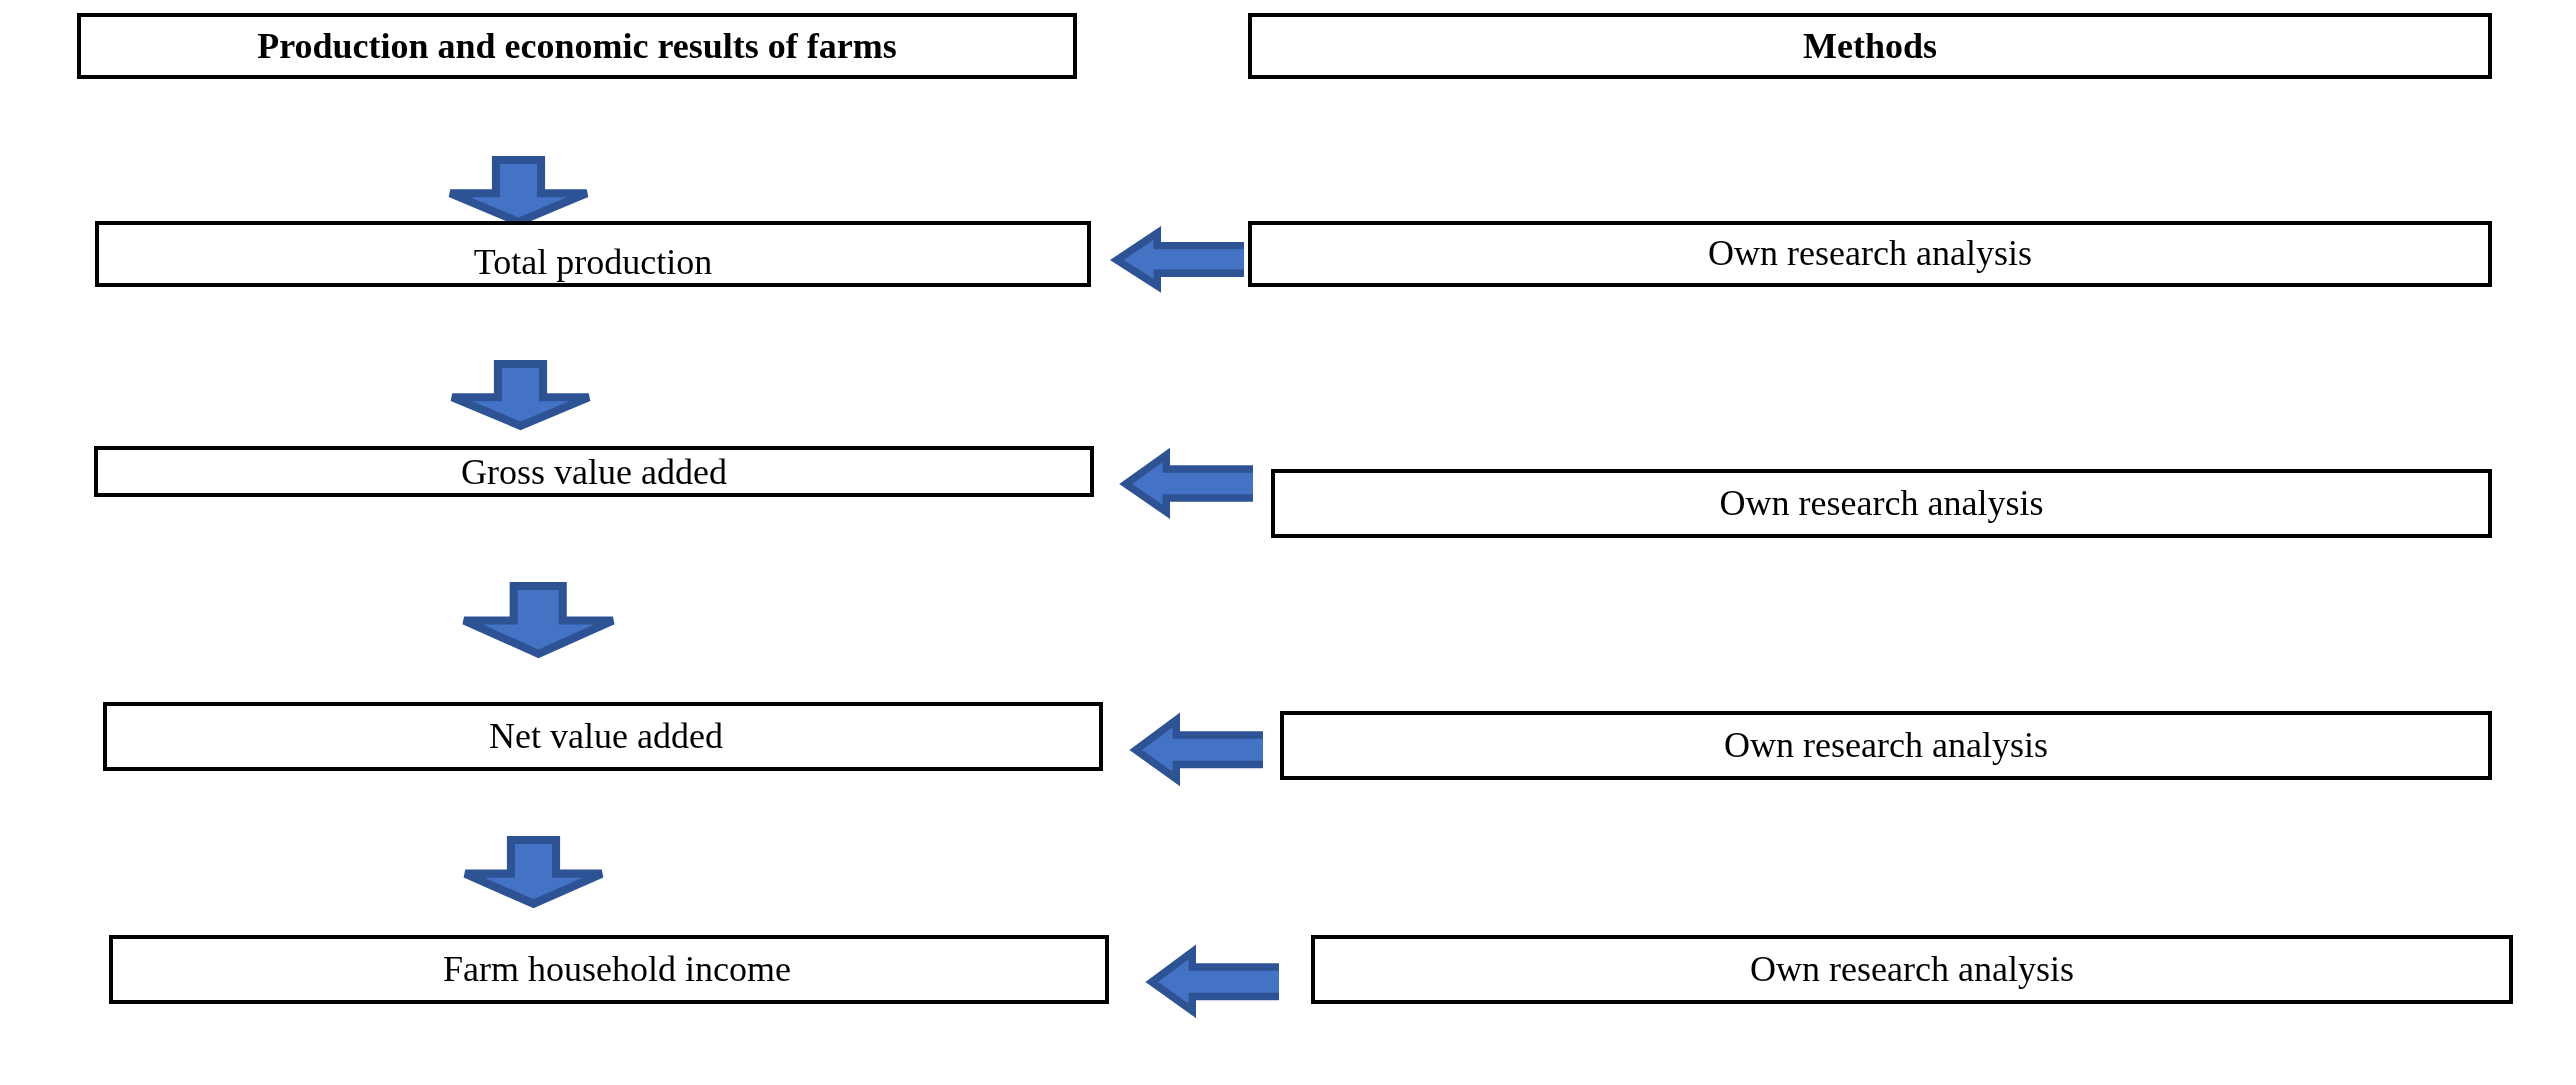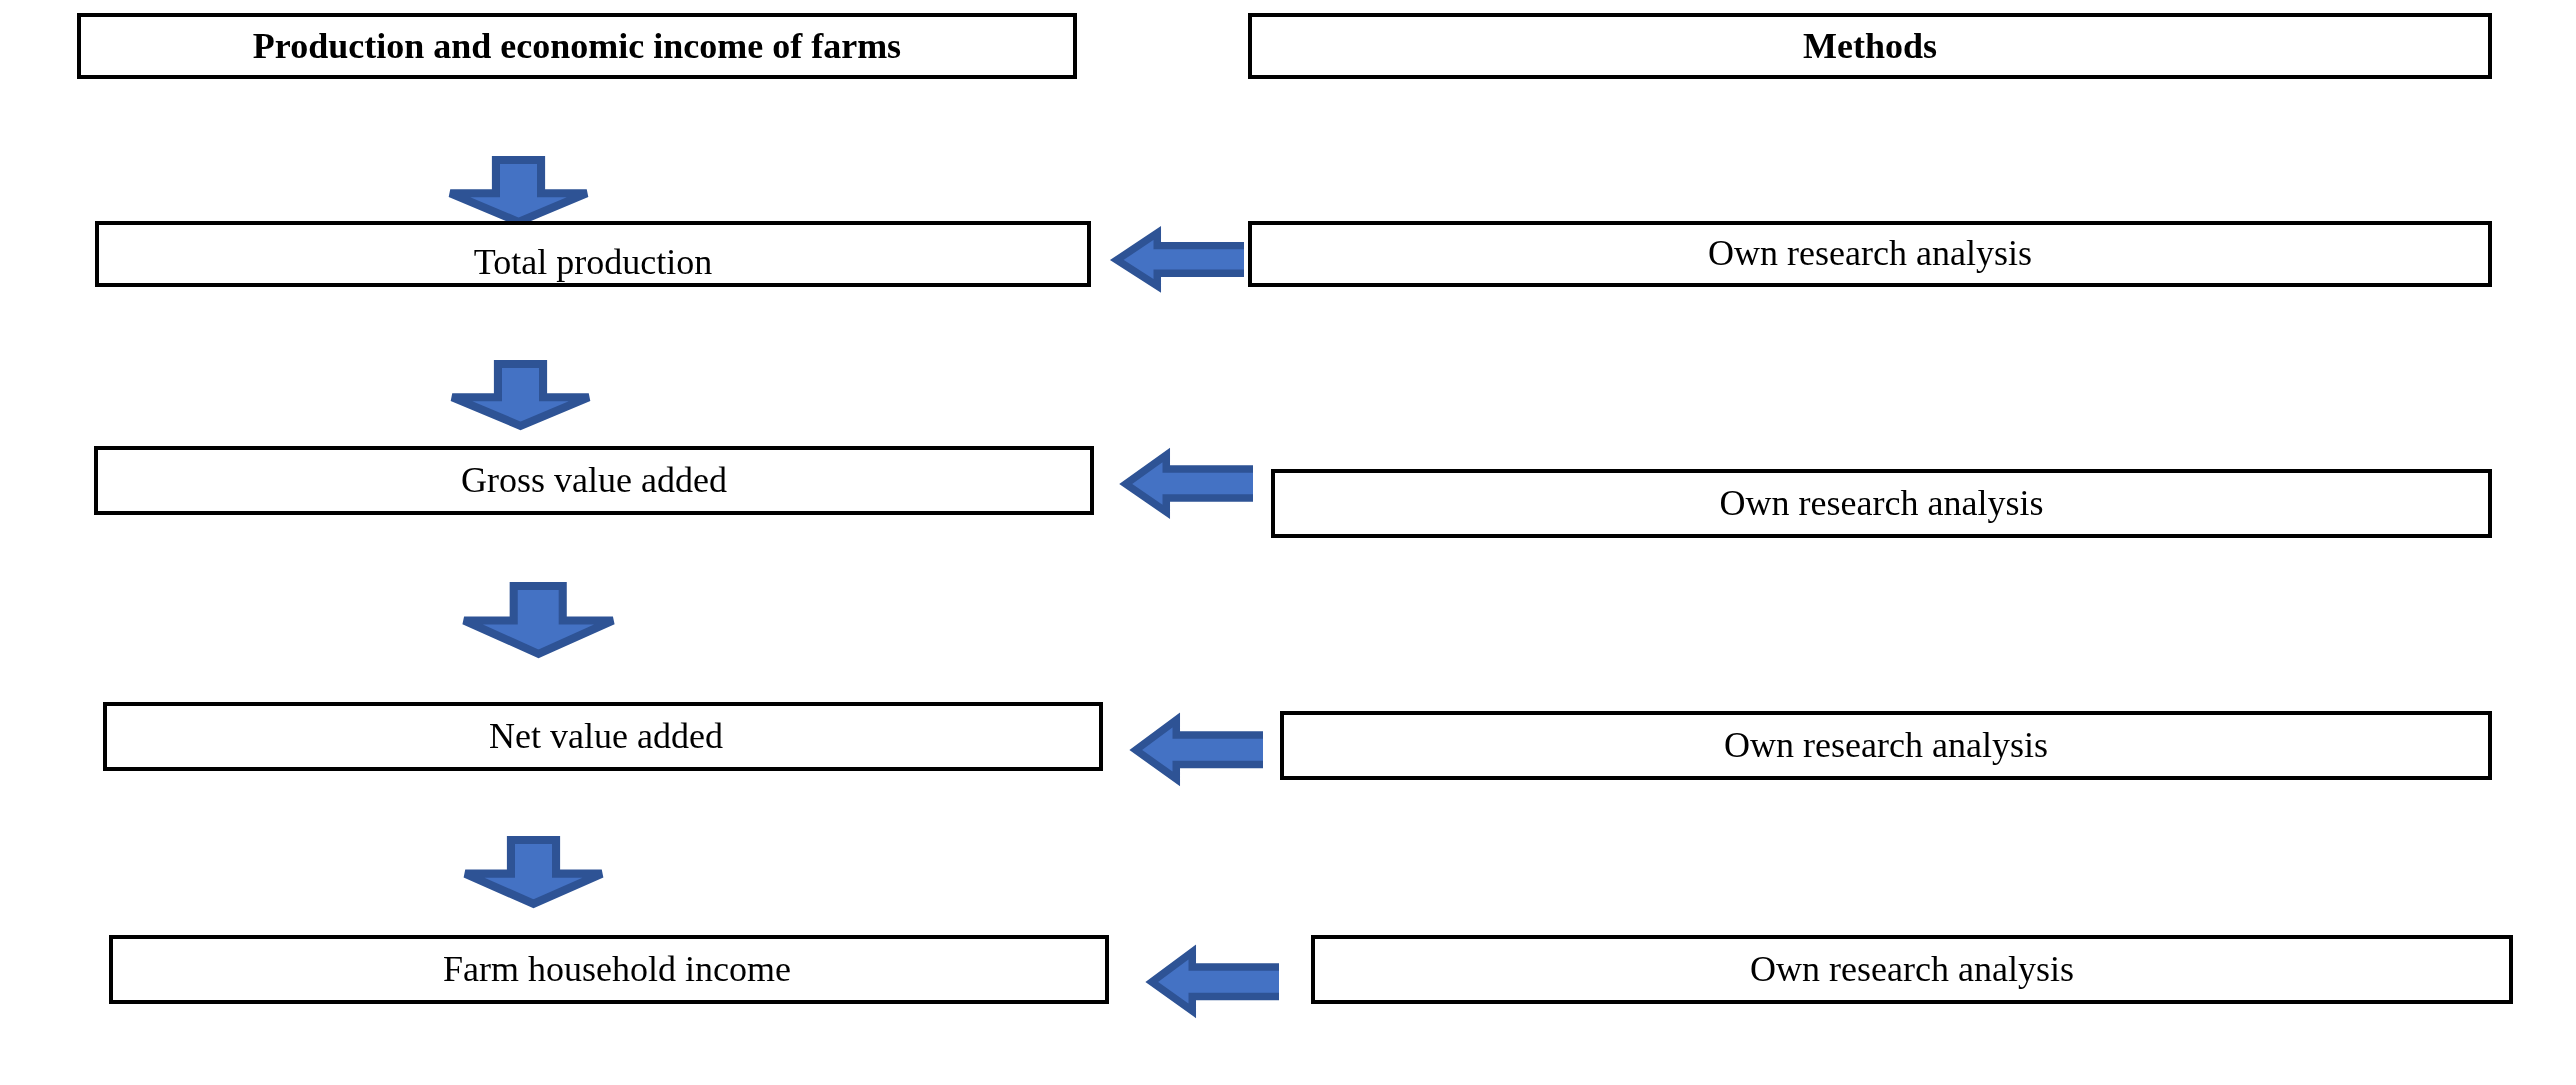--- a/index.html
+++ b/index.html
@@ -50,21 +50,21 @@
     height: 100%;
     overflow: visible;
   }
 </style>
 </head>
 <body>
 
 <div id="stage">
 
   <div class="node head-node" style="left:77px; top:13.3px; width:1000px; height:66px;">
-    <span class="label">Production and economic income of farms</span>
+    <span class="label">Production and economic results of farms</span>
   </div>
 
   <div class="node head-node" style="left:1248px; top:13.3px; width:1244px; height:66px;">
     <span class="label">Methods</span>
   </div>
 
   <div class="arrow" style="left:441px; top:160px; width:155px; height:63px;">
     <svg viewBox="0 0 268 110" preserveAspectRatio="none">
       <polygon points="95,0 173,0 173,58 252,58 134,108 16,58 95,58" fill="#4472C4" stroke="#2E5395" stroke-width="14" stroke-linejoin="miter"></polygon>
     </svg>
@@ -83,21 +83,21 @@
   <div class="node body-node" style="left:1248px; top:221px; width:1244px; height:66px;">
     <span class="label">Own research analysis</span>
   </div>
 
   <div class="arrow" style="left:443px; top:364px; width:155px; height:63px;">
     <svg viewBox="0 0 268 110" preserveAspectRatio="none">
       <polygon points="95,0 173,0 173,58 252,58 134,108 16,58 95,58" fill="#4472C4" stroke="#2E5395" stroke-width="14" stroke-linejoin="miter"></polygon>
     </svg>
   </div>
 
-  <div class="node body-node" style="left:94px; top:446px; width:1000px; height:69px;">
+  <div class="node body-node" style="left:94px; top:446px; width:1000px; height:51px;align-items:flex-end;">
     <span class="label">Gross value added</span>
   </div>
 
   <div class="arrow" style="left:1120px; top:455px; width:133px; height:58px;">
     <svg viewBox="0 0 230 100" preserveAspectRatio="none">
       <polyline points="230,24 80,24 80,0 10,50 80,98 80,74 230,74" fill="#4472C4" stroke="#2E5395" stroke-width="13" stroke-linejoin="miter"></polyline>
     </svg>
   </div>
 
   <div class="node body-node" style="left:1271px; top:469px; width:1221px; height:69px;">

